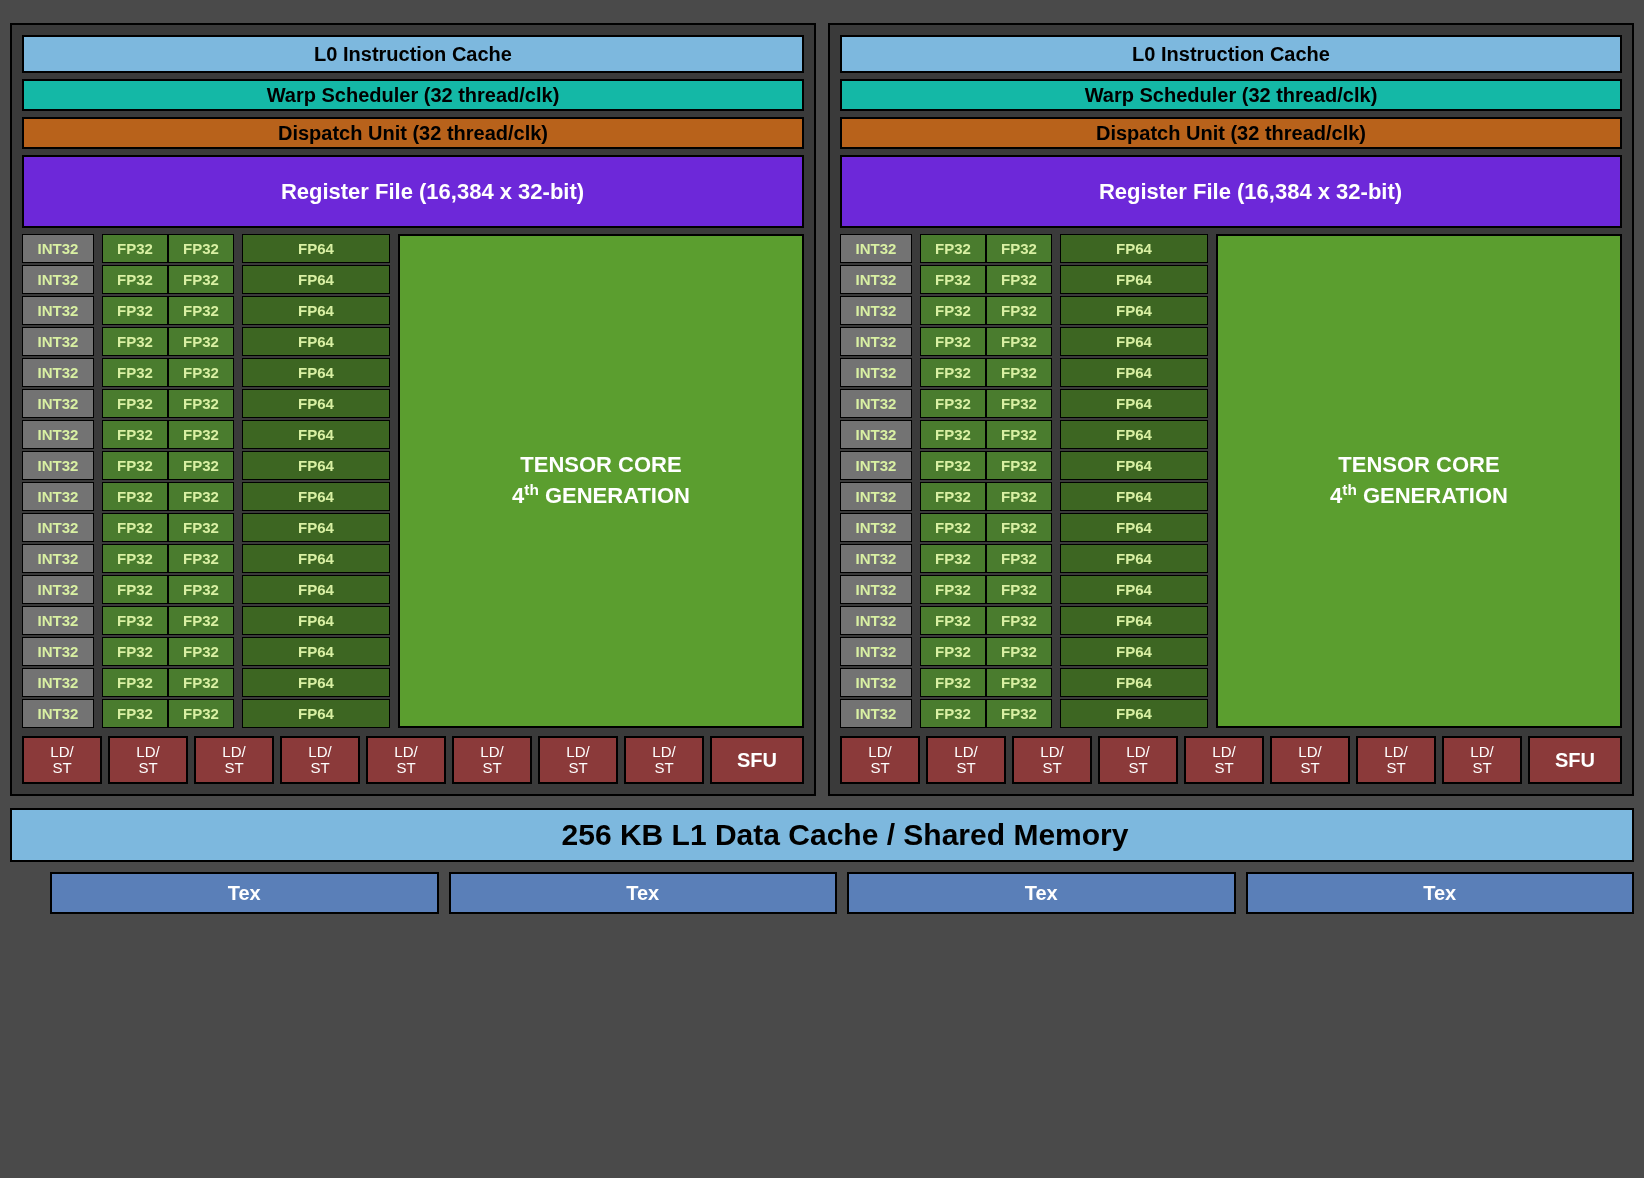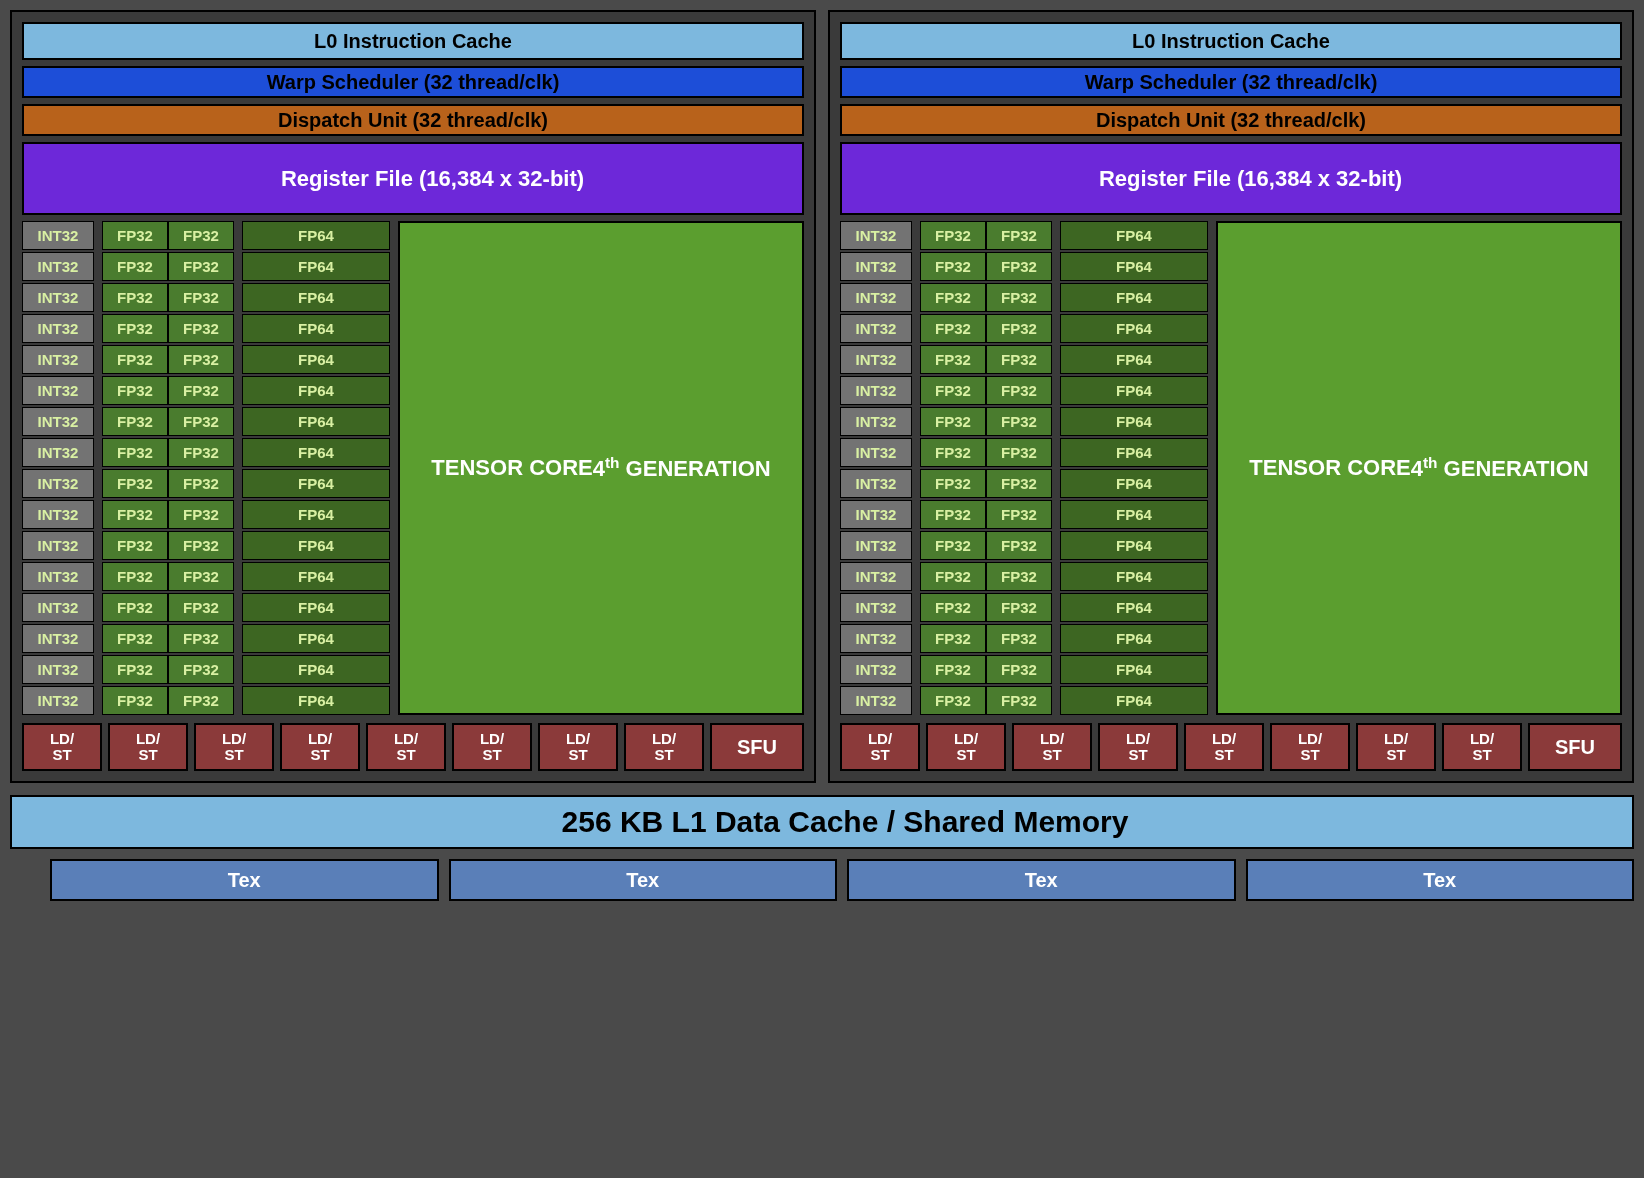--- a/index.html
+++ b/index.html
@@ -3,21 +3,21 @@
   <meta charset="utf-8">
   <style>
     * { box-sizing: border-box; margin: 0; padding: 0; }
     body {
       background: #4a4a4a;
       font-family: Arial, Helvetica, sans-serif;
       padding: 10px;
     }
     .container {
       width: 1624px;
-      margin: 0 auto;
+      margin: 13px auto;
     }
     .sm-row {
       display: flex;
       gap: 12px;
       margin-bottom: 12px;
     }
     .sm-block {
       flex: 1;
       background: #3a3a3a;
       border: 2px solid #000;
@@ -26,21 +26,21 @@
     .bar {
       text-align: center;
       font-weight: bold;
       border: 2px solid #000;
       margin-bottom: 6px;
       display: flex;
       align-items: center;
       justify-content: center;
     }
     .l0cache { background: #7db8de; color: #000; height: 38px; font-size: 20px; }
-    .warp { background: #1d4ed8; color: #000; height: 32px; font-size: 20px; }
+    .warp { background: #14b8a6; color: #000; height: 32px; font-size: 20px; }
     .dispatch { background: #b8621b; color: #000; height: 32px; font-size: 20px; }
     .regfile { background: #6d28d9; color: #fff; height: 73px; font-size: 22px; padding-left: 39px; }
     .exec-row {
       display: flex;
       gap: 8px;
       margin-bottom: 8px;
     }
     .int-col, .fp-col, .fp64-col {
       display: flex;
       flex-direction: column;
@@ -61,21 +61,21 @@
       color: #d9f0a3;
     }
     .int32 { background: #737373; }
     .fp32 { background: #4a7c2e; }
     .fp64 { background: #3d6622; }
     .tensor {
       flex: 1;
       background: #5b9e2f;
       border: 2px solid #000;
       display: flex;
-      flex-direction: row;
+      flex-direction: column;
       align-items: center;
       justify-content: center;
       color: #fff;
       font-weight: bold;
       font-size: 22px;
       text-align: center;
       line-height: 1.3;
     }
     .ldst-row {
       display: flex;
@@ -83,21 +83,21 @@
     }
     .ldst {
       flex: 1;
       height: 48px;
       background: #8b3a3a;
       border: 2px solid #000;
       display: flex;
       align-items: center;
       justify-content: center;
       text-align: center;
-      font-weight: bold;
+      font-weight: normal;
       font-size: 15px;
       color: #fff;
       line-height: 1.1;
     }
     .sfu {
       width: 94px;
       height: 48px;
       background: #8b3a3a;
       border: 2px solid #000;
       display: flex;

